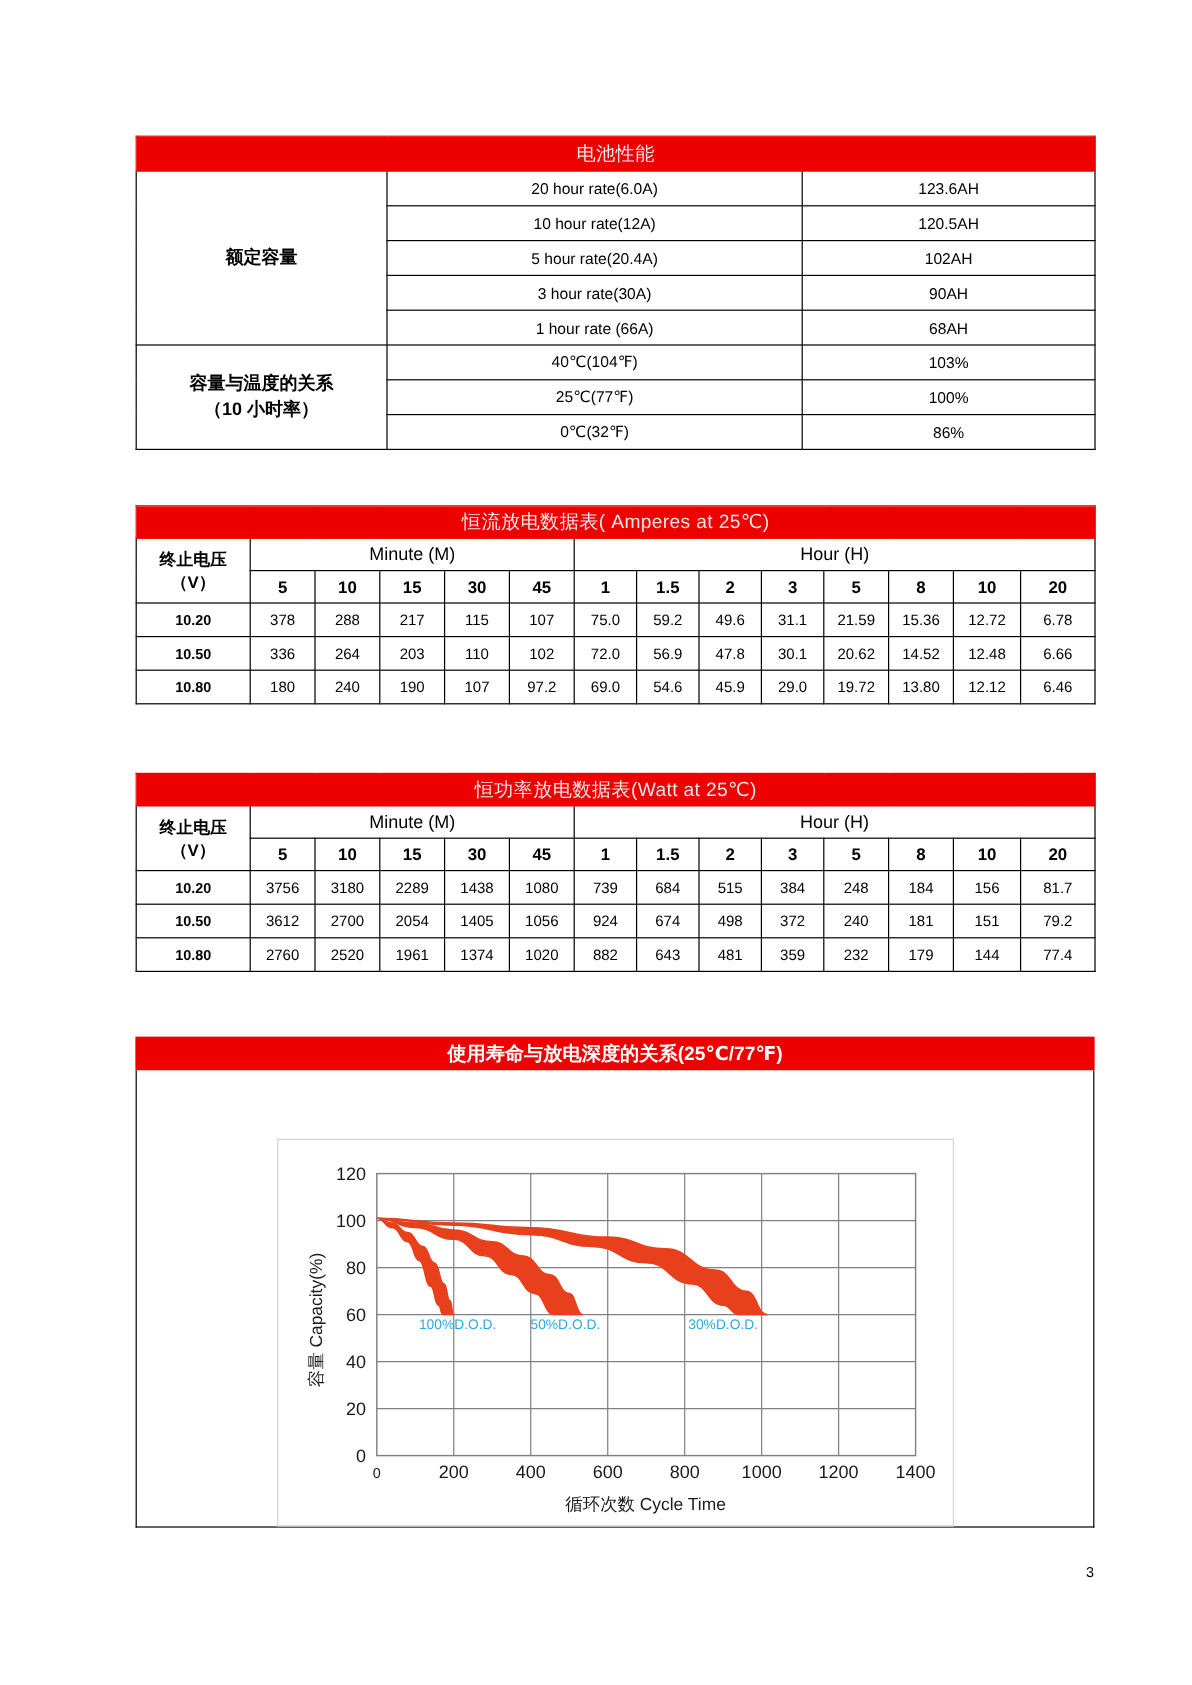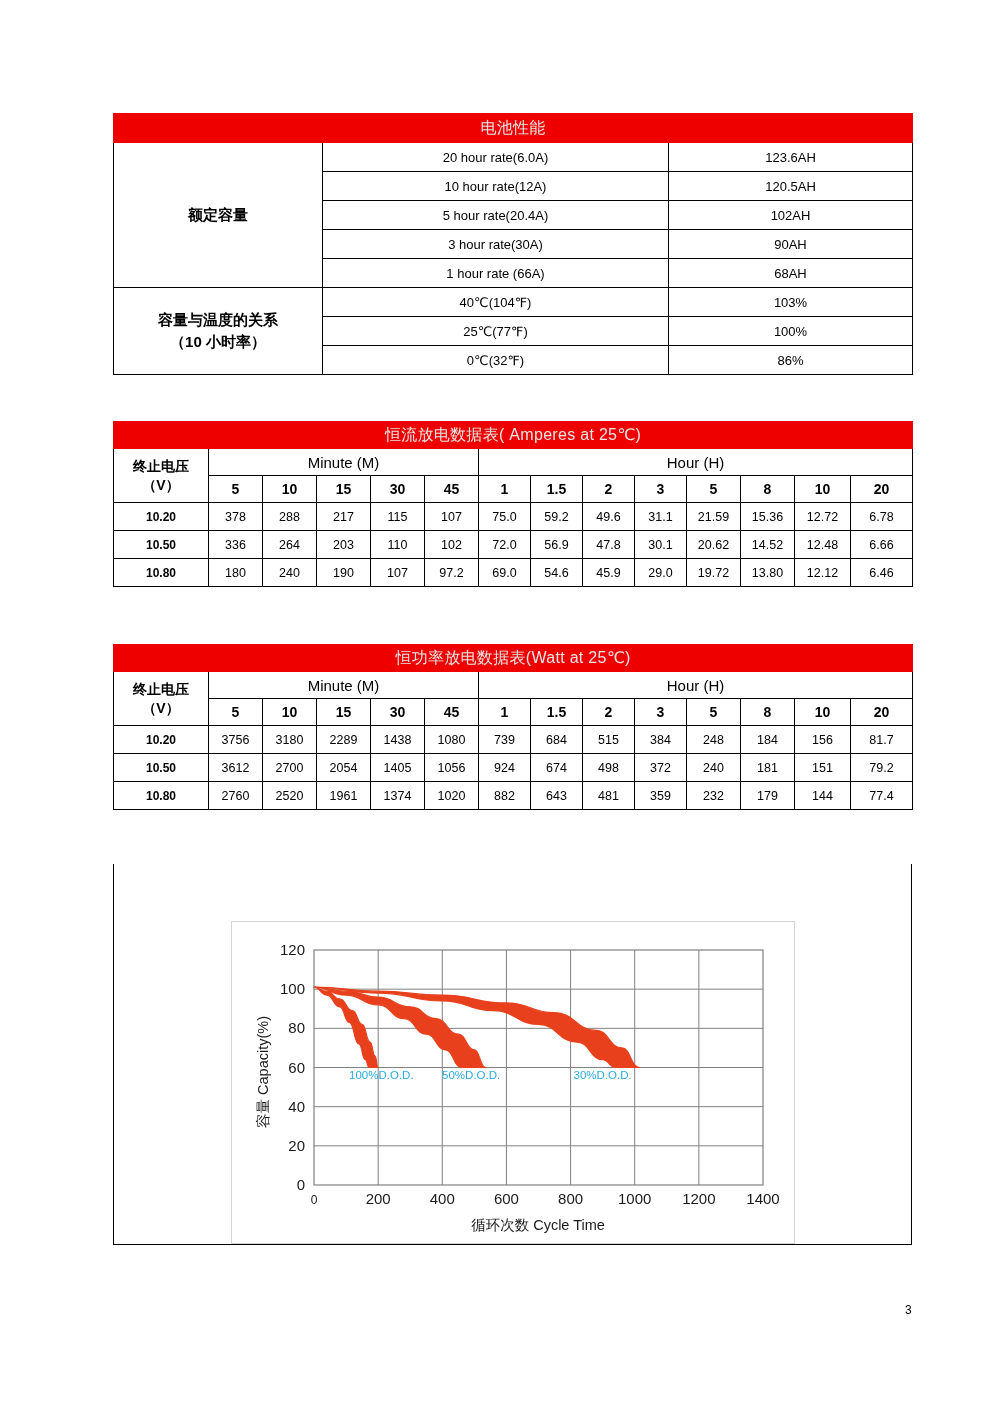--- a/index.html
+++ b/index.html
@@ -394,20 +394,21 @@
         <td>359</td>
         <td>232</td>
         <td>179</td>
         <td>144</td>
         <td>77.4</td>
       </tr>
     </tbody>
   </table>
 
   <div id="cycle-life-block">
+    <div id="cycle-life-header">使用寿命与放电深度的关系(25℃/77℉)</div>
     <div id="cycle-life-body">
       <div id="chart-frame">
         <svg id="chart-svg" width="562" height="321" viewBox="0 0 562 321">
 
           <rect id="plot-bg" x="82" y="28" width="449" height="235" fill="#ffffff"></rect>
 
           <g id="grid-layer">
               <line x1="82" y1="223.83333333333334" x2="531" y2="223.83333333333334" stroke="#808080" stroke-width="1"></line>
               <line x1="82" y1="184.66666666666669" x2="531" y2="184.66666666666669" stroke="#808080" stroke-width="1"></line>
               <line x1="82" y1="145.5" x2="531" y2="145.5" stroke="#808080" stroke-width="1"></line>

